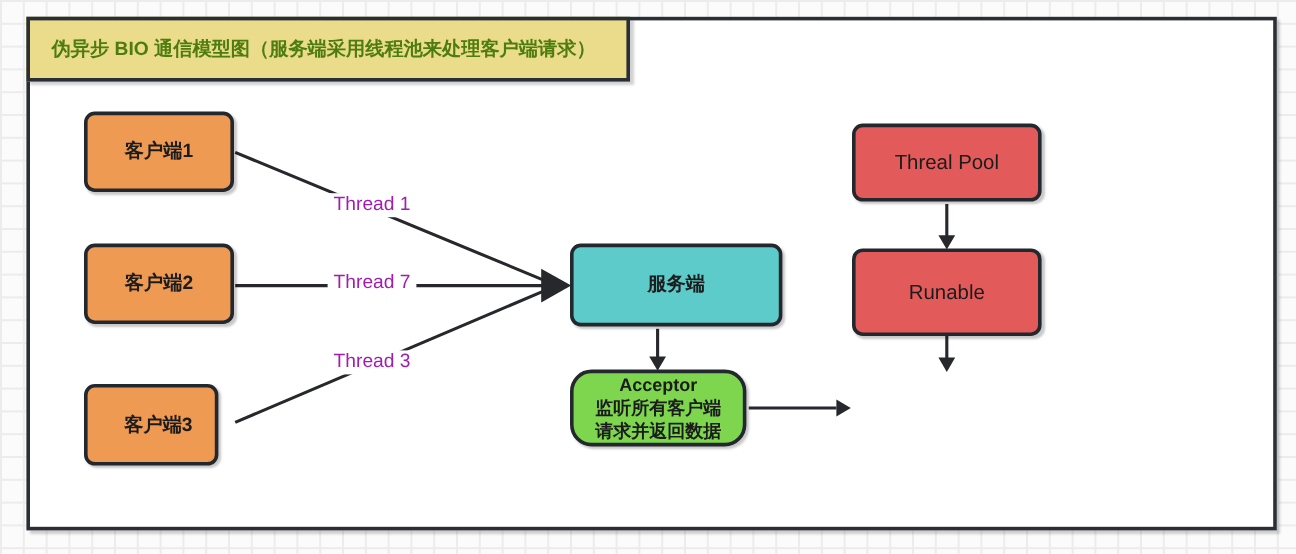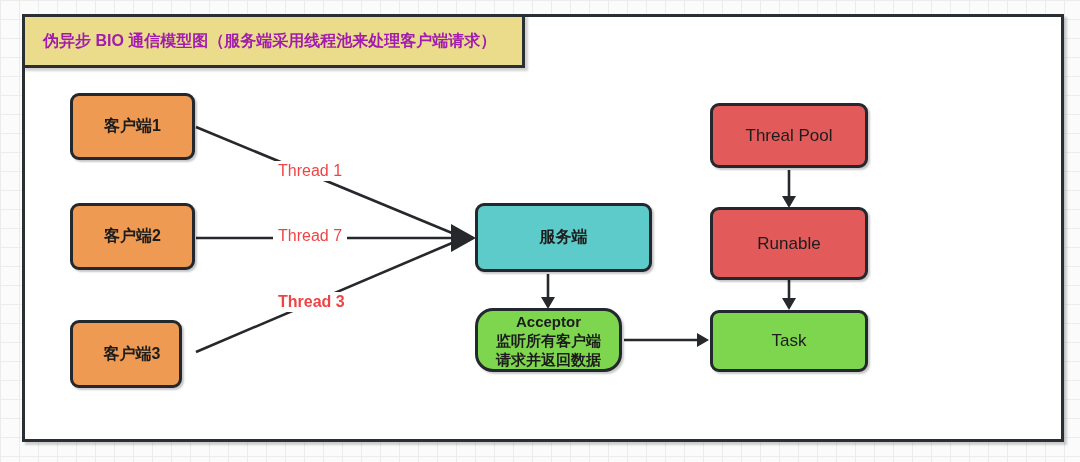--- a/index.html
+++ b/index.html
@@ -21,21 +21,21 @@
     background: #ffffff;
     border: 3px solid #2a2e35;
     box-shadow: 3px 3px 2px rgba(0,0,0,0.18);
   }
   .title-box {
     position: absolute; left: 22px; top: 14px;
     width: 503px; height: 54px; box-sizing: border-box;
     border: 3px solid #2a2e35;
     display: flex; align-items: center;
     padding-left: 18px;
-    font-size: 16px; font-weight: bold; color: #a21caf;
+    font-size: 16px; font-weight: bold; color: #4d7c0f;
     box-shadow: 3px 3px 2px rgba(0,0,0,0.18);
     z-index: 3;
   }
   .node {
     position: absolute; box-sizing: border-box;
     border: 3px solid #23272e; border-radius: 9px;
     display: flex; flex-direction: column;
     align-items: center; justify-content: center;
     text-align: center; color: #1c1c1c;
     box-shadow: 2px 2px 2px rgba(0,0,0,0.22);
@@ -48,25 +48,25 @@
   .node-client3 { left: 70px;  top: 320px; width: 112px; height: 68px; padding-left: 12px; }
   .node-server  { left: 475px; top: 203px; width: 177px; height: 69px; }
   .node-acceptor{ left: 475px; top: 308px; width: 147px; height: 64px; border-radius: 18px; }
   .node-threadpool { left: 710px; top: 103px; width: 158px; height: 65px; }
   .node-runable    { left: 710px; top: 207px; width: 158px; height: 73px; }
   .node-task       { left: 710px; top: 310px; width: 158px; height: 62px; }
   .acceptor-line { font-size: 15px; font-weight: bold; line-height: 19px; }
   .edge-label {
     position: absolute; z-index: 2;
     background: #ffffff; padding: 1px 5px;
-    font-size: 16px; color: #ef4444; white-space: nowrap;
+    font-size: 16px; color: #a21caf; white-space: nowrap;
   }
   .edge-label-thread1 { left: 273px; top: 161px; }
   .edge-label-thread2 { left: 273px; top: 226px; }
-  .edge-label-thread3 { left: 273px; top: 292px; font-weight: bold; }
+  .edge-label-thread3 { left: 273px; top: 292px; }
   svg.edges { position: absolute; left: 0; top: 0; z-index: 1; }
 </style>
 </head>
 <body>
 
 <div class="canvas">
 
   <div class="panel"></div>
 
   <div class="title-box" style="background: rgb(234, 220, 138);">伪异步 BIO 通信模型图（服务端采用线程池来处理客户端请求）</div>
@@ -113,17 +113,14 @@
     <span class="acceptor-line">监听所有客户端</span>
     <span class="acceptor-line">请求并返回数据</span>
   </div>
 
   <div class="node node-threadpool" style="background: rgb(226, 90, 90);">
     <span class="en">Threal Pool</span>
   </div>
   <div class="node node-runable" style="background: rgb(226, 90, 90);">
     <span class="en">Runable</span>
   </div>
-  <div class="node node-task" style="background: rgb(126, 214, 79);">
-    <span class="en">Task</span>
-  </div>
 
 </div>
 
 </body></html>

